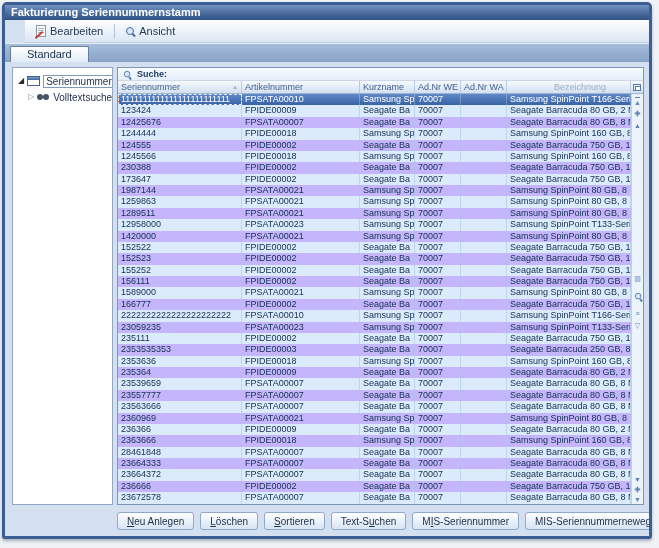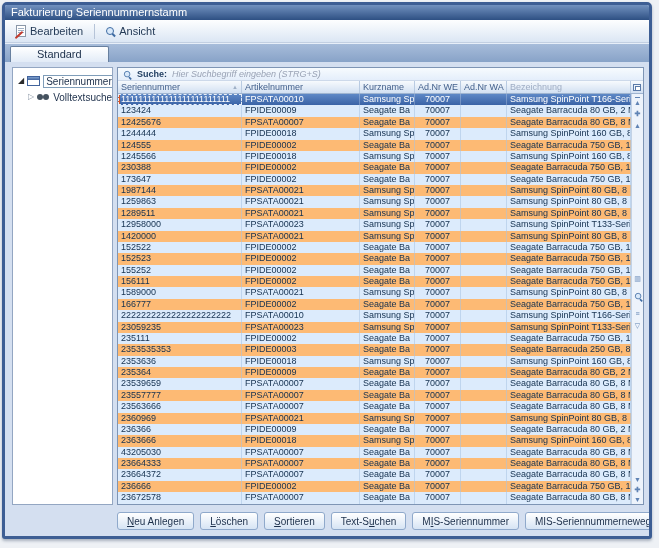--- a/index.html
+++ b/index.html
@@ -16,29 +16,29 @@
     border: 3px solid #3d5e94;
     border-radius: 5px 5px 3px 3px;
     background: #d4dff0;
     box-shadow: 0 2px 3px rgba(40,60,90,.35);
     display: flex; flex-direction: column;
     overflow: hidden;
   }
   .titlebar {
     height: 15px; flex: 0 0 15px;
     background: linear-gradient(#7191bf, #2e5083);
-    color: #fff; font-size: 11px; font-weight: normal;
+    color: #fff; font-size: 11px; font-weight: bold;
     line-height: 15px; padding: 0 6px;
     white-space: nowrap;
   }
   .toolbar {
     height: 23px; flex: 0 0 23px;
     background: linear-gradient(#fdfeff, #dbe6f4);
     border-bottom: 1px solid #c2cfe2;
-    display: flex; align-items: center; padding: 0 5px; gap: 2px;
+    display: flex; align-items: center; padding: 0 5px; gap: 2px; margin-left: 20px;
   }
   .tool-btn {
     display: flex; align-items: center; gap: 4px;
     font-size: 11px; color: #243a56; padding: 2px 6px; border-radius: 2px;
     cursor: default;
   }
   .tool-sep { width:1px; height:15px; background:#b6c4d8; margin: 0 3px; }
   .doc-ico { width:10px; height:12px; background:#fff; border:1px solid #8a97a8; position:relative; }
   .doc-ico::before { content:""; position:absolute; left:1px; top:2px; width:6px; height:1px; background:#9fb0c4; box-shadow: 0 2px 0 #9fb0c4, 0 4px 0 #9fb0c4; }
   .doc-ico::after { content:""; position:absolute; left:-3px; bottom:0; width:10px; height:2px; background:#c23b2e; transform:rotate(-42deg); border-radius:1px; }
@@ -51,21 +51,21 @@
     height: 19px; flex: 0 0 19px;
     background: linear-gradient(#a7bcda, #88a3c8);
     border-top: 1px solid #e7eef8;
     display: flex; align-items: flex-end; padding-left: 5px;
   }
   .tab {
     height: 16px;
     background: linear-gradient(#ffffff, #e2ebf7);
     border: 1px solid #68809f; border-bottom: none;
     border-radius: 2px 2px 0 0;
-    font-size: 11px; color: #1c2f4a; line-height: 15px; padding: 0 26px;
+    font-size: 11px; color: #1c2f4a; line-height: 15px; padding: 0 16px;
     cursor: default;
   }
 
   .content { flex: 1; display: flex; gap: 4px; padding: 5px 5px 0 7px; background: #d4dff0; }
 
   .tree-panel {
     width: 101px; flex: 0 0 101px; height: 438px;
     background: #fff; border: 1px solid #93a6c2;
     font-size: 10px; color: #1c2f4a; padding-top: 5px;
     overflow: hidden;
@@ -99,34 +99,34 @@
   .header-row {
     height: 13px; flex: 0 0 13px;
     display: flex;
     background: linear-gradient(#f7fafd, #d2e0f2);
     border-bottom: 1px solid #9fb4d0;
     font-size: 9px; color: #44618c;
   }
   .header-cells { flex:1; display:flex; overflow:hidden; }
   .hcell { display:flex; align-items:center; padding:0 3px; border-right:1px solid #b9cbe2; overflow:hidden; white-space:nowrap; cursor:default; }
   .hcell .sort { margin-left:auto; font-size:6px; color:#9fb0c6; padding-left:2px; }
-  .hcell.dim { color:#9fadc4; }
+  .hcell.dim { color:#9fadc4;margin-left:44px; }
   .chooser-cell { width:12px; flex:0 0 12px; display:flex; align-items:center; justify-content:center; background:linear-gradient(#f7fafd,#d2e0f2); }
   .chooser-ico { width:8px; height:7px; border:1px solid #5a7aa8; background:#eef4fb; position:relative; }
   .chooser-ico::before { content:""; position:absolute; left:1px; top:1px; width:4px; height:3px; border:1px solid #5a7aa8; background:#fff; }
 
   .body-wrap { flex:1; display:flex; overflow:hidden; }
   .rows { flex:1; overflow:hidden; }
-  .grid-row { display:flex; height:11.38px; font-size:9px; color:#14304f; background:#fdba74; }
+  .grid-row { display:flex; height:11.38px; font-size:9px; color:#14304f; background:#c4b5fd; }
   .grid-row:nth-child(even) { background:#dcebfc; }
   .cell { padding:0 3px; line-height:11.4px; border-right:1px solid rgba(168,194,226,.55); overflow:hidden; white-space:nowrap; }
   .c0 { width:124px; flex:0 0 124px; }
   .c1 { width:118px; flex:0 0 118px; }
   .c2 { width:55px;  flex:0 0 55px; }
-  .c3 { width:46px;  flex:0 0 46px; text-align:center; }
+  .c3 { width:46px;  flex:0 0 46px; text-align:left; }
   .c4 { width:46px;  flex:0 0 46px; }
   .c5 { flex:1; }
   .grid-row.selected { background: linear-gradient(#5e88c6, #3a63a6); color:#fff; }
   .grid-row.selected .cell { border-right-color: rgba(255,255,255,.25); }
   .grid-row.selected .c0 { outline:1px dashed #e9eff8; outline-offset:-1px; box-shadow: inset 2px 0 0 #d4552a; }
 
   .scroll-strip { width:12px; flex:0 0 12px; border-left:1px solid #c2d2e6; background:#edf3fb; position:relative; }
   .strip-ico { position:absolute; left:0; width:11px; text-align:center; font-size:7px; line-height:8px; color:#5f83b4; cursor:default; }
   .strip-ico .bar { display:block; width:5px; height:1px; background:#5f83b4; margin:0 auto 1px; }
   .strip-mag { position:absolute; left:2px; }
@@ -176,21 +176,20 @@
         <span class="bino"></span>
         <span class="tree-label">Volltextsuche</span>
       </div>
     </div>
 
     <div class="grid-panel">
 
       <div class="find-row">
         <span class="mag small"></span>
         <span class="find-label">Suche:</span>
-        <span class="find-placeholder">Hier Suchbegriff eingeben (STRG+S)</span>
       </div>
 
       <div class="header-row">
         <div class="header-cells" id="header-cells">
             <div class="hcell c0">
               <span>Seriennummer</span>
               <span class="sort">▲</span>
             </div>
             <div class="hcell c1">
               <span>Artikelnummer</span>
@@ -457,21 +456,21 @@
             </div>
             <div class="grid-row">
               <div class="cell c0">2363666</div>
               <div class="cell c1">FPIDE00018</div>
               <div class="cell c2">Samsung Sp</div>
               <div class="cell c3">70007</div>
               <div class="cell c4"></div>
               <div class="cell c5">Samsung SpinPoint 160 GB, 8 MB, 7200</div>
             </div>
             <div class="grid-row">
-              <div class="cell c0">43205030</div>
+              <div class="cell c0">28461848</div>
               <div class="cell c1">FPSATA00007</div>
               <div class="cell c2">Seagate Ba</div>
               <div class="cell c3">70007</div>
               <div class="cell c4"></div>
               <div class="cell c5">Seagate Barracuda 80 GB, 8 MB, 7200, NC</div>
             </div>
             <div class="grid-row">
               <div class="cell c0">23664333</div>
               <div class="cell c1">FPSATA00007</div>
               <div class="cell c2">Seagate Ba</div>

